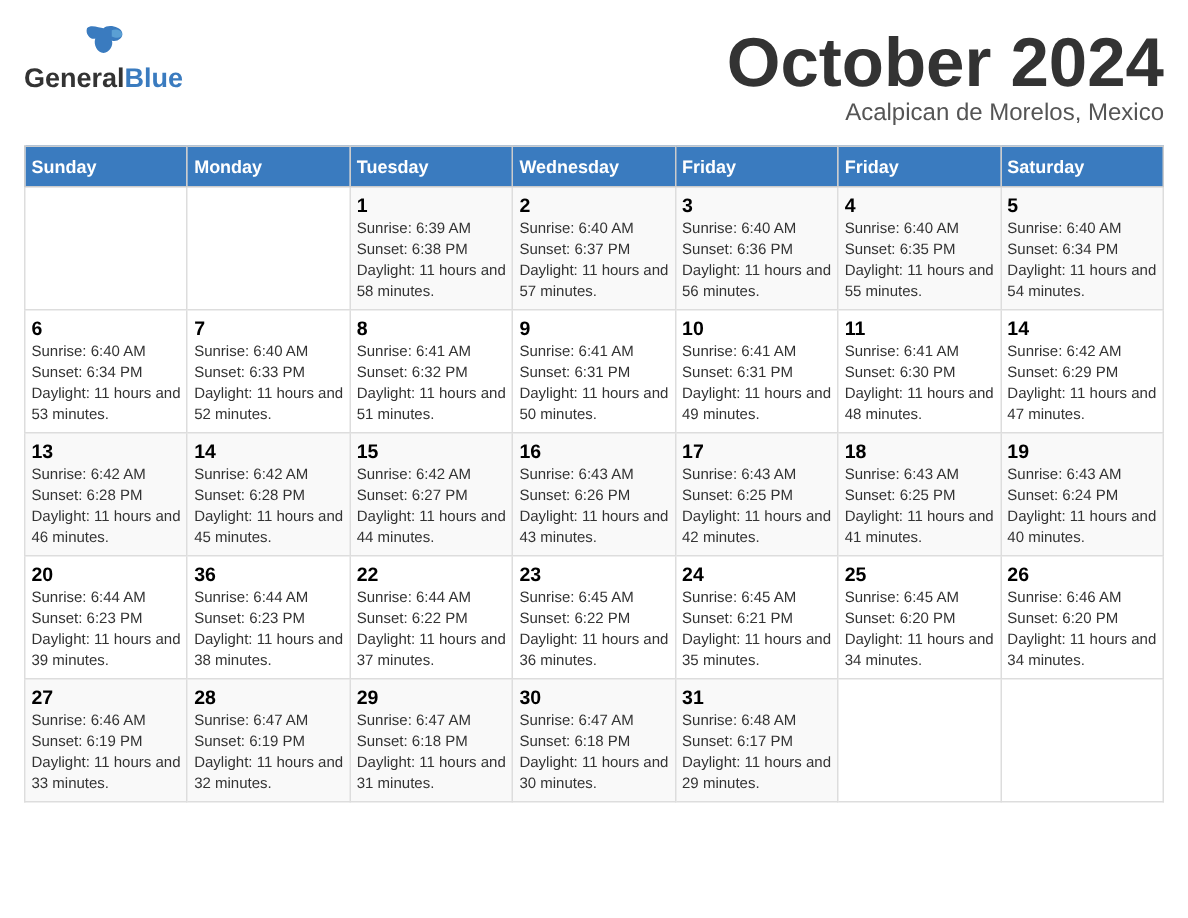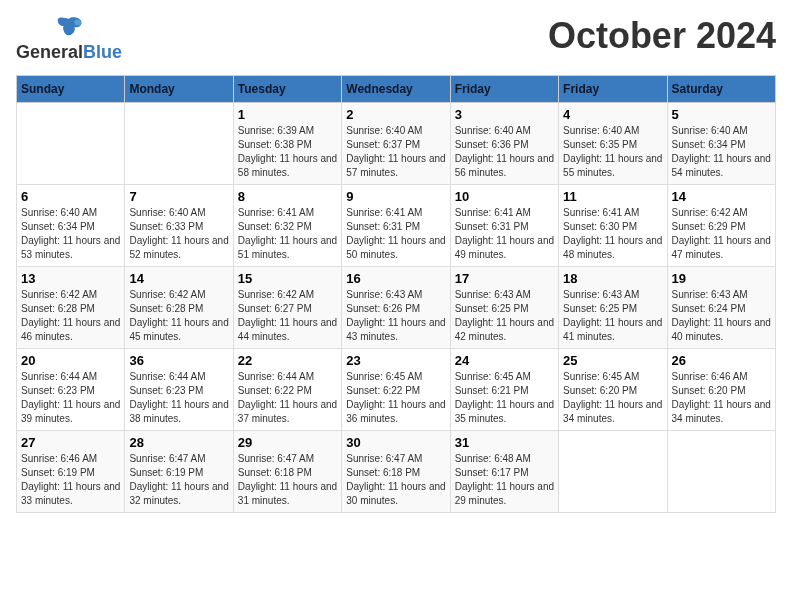--- a/index.html
+++ b/index.html
@@ -23,37 +23,37 @@
       flex-direction: column;
     }
     .logo-bird {
       width: 28px;
       height: 22px;
     }
     .title-section {
       text-align: right;
     }
     .calendar-title {
-      font-size: 36px;
+      font-size: 46px;
       font-weight: bold;
       color: #333;
       line-height: 1.1;
     }
     .calendar-subtitle {
       font-size: 16px;
       color: #555;
     }
     table {
       width: 100%;
       border-collapse: collapse;
       font-size: 11px;
     }
     thead tr th {
       background-color: #3a7bbf;
-      color: #0f172a;
+      color: #ffffff;
       padding: 6px 4px;
       text-align: left;
       font-size: 12px;
       font-weight: bold;
       border: 1px solid #ccc;
     }
     tbody tr td {
       border: 1px solid #ddd;
       vertical-align: top;
       padding: 4px;
@@ -87,20 +87,21 @@
     <svg class="logo-bird" viewBox="0 0 40 32" xmlns="http://www.w3.org/2000/svg">
       <path d="M20 4 C24 0, 36 2, 38 8 C40 14, 32 18, 28 16 C30 20, 26 28, 20 28 C14 28, 10 20, 12 14 C8 16, 2 10, 4 4 C8 0, 16 4, 20 4Z" fill="#3a7bbf"></path>
       <path d="M28 6 C32 4, 38 6, 38 10 C38 14, 32 14, 28 12Z" fill="#5a9fd4"></path>
     </svg>
     <div>
       <span style="font-size:18px;font-weight:bold;color:#333;">General</span><span style="font-size:18px;font-weight:bold;color:#3a7bbf;">Blue</span>
     </div>
   </div>
   <div class="title-section">
     <div class="calendar-title">October 2024</div>
+    <div class="calendar-subtitle">Acalpican de Morelos, Mexico</div>
   </div>
 </div>
 
 <table>
   <thead>
     <tr>
     <th>Sunday</th>
         <th>Monday</th>
         <th>Tuesday</th>
         <th>Wednesday</th>

